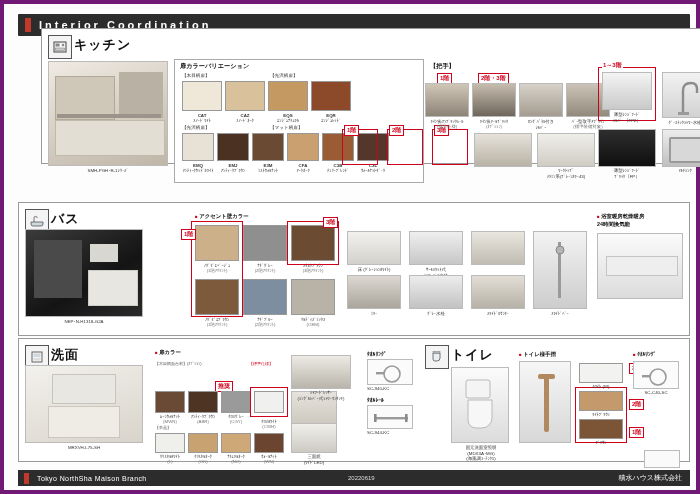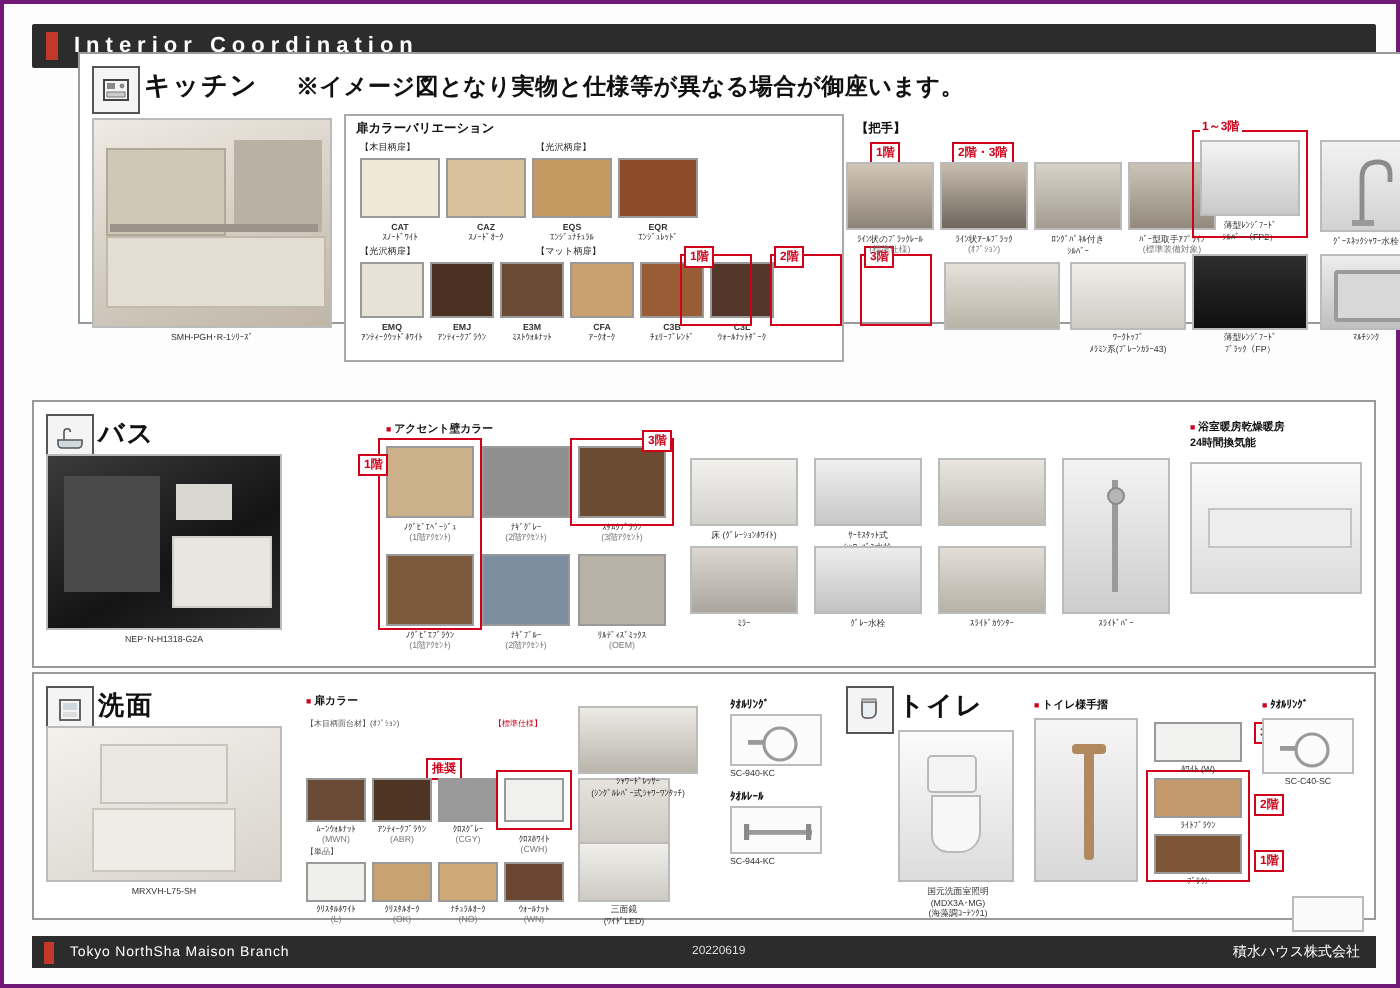--- a/index.html
+++ b/index.html
@@ -7,21 +7,21 @@
     width:700px;height:494px;
     background:#ffffff;
     font-family:"Liberation Sans", sans-serif;
     color:#222;
     overflow:hidden;
   }
   .page{
     position:relative;
     width:700px;height:494px;
     box-sizing:border-box;
-    border:2px solid #701a75;
+    border:4px solid #701a75;
     background:#fdfdfd;
   }
   
   .header{
     position:absolute;left:14px;top:10px;width:672px;height:22px;
     background:#2c2c2c;
     color:#fff;
     display:flex;align-items:center;
     border-radius:1px;
   }
@@ -109,21 +109,20 @@
   <div class="section" id="sec-kitchen">
     <div class="sec-icon">
       <svg width="16" height="16" viewBox="0 0 16 16">
           <rect x="2" y="3" width="12" height="10" fill="none" stroke="#444" stroke-width="1"></rect>
           <rect x="3.5" y="4.5" width="4" height="3" fill="#888"></rect>
           <circle cx="11" cy="6" r="1.2" fill="#888"></circle>
           <rect x="3.5" y="9" width="9" height="2.5" fill="#ccc" stroke="#777" stroke-width=".5"></rect>
         </svg>
     </div>
     <div class="sec-label">キッチン</div>
-    <div class="sec-note">※イメージ図となり実物と仕様等が異なる場合が御座います。</div>
 
     <div class="photo" style="left:6px;top:32px;width:120px;height:105px;background:linear-gradient(160deg,#efeae3 0%,#d9d2c7 45%,#bfb6a8 100%);">
       <div style="position:absolute;left:6px;top:14px;width:58px;height:42px;background:#cfc7b8;border:1px solid #b2a897;"></div>
       <div style="position:absolute;left:6px;top:58px;width:108px;height:34px;background:#e3ded4;border:1px solid #c1b9aa;"></div>
       <div style="position:absolute;left:70px;top:10px;width:44px;height:46px;background:#b9b1a3;"></div>
       <div style="position:absolute;left:8px;top:52px;width:104px;height:4px;background:#9c948a;"></div>
     </div>
     <div class="cap" style="position:absolute;left:6px;top:139px;width:120px;">SMH-PGH･R-1ｼﾘｰｽﾞ</div>
 
     <div class="group-box" style="left:132px;top:30px;width:250px;height:124px;"></div>

